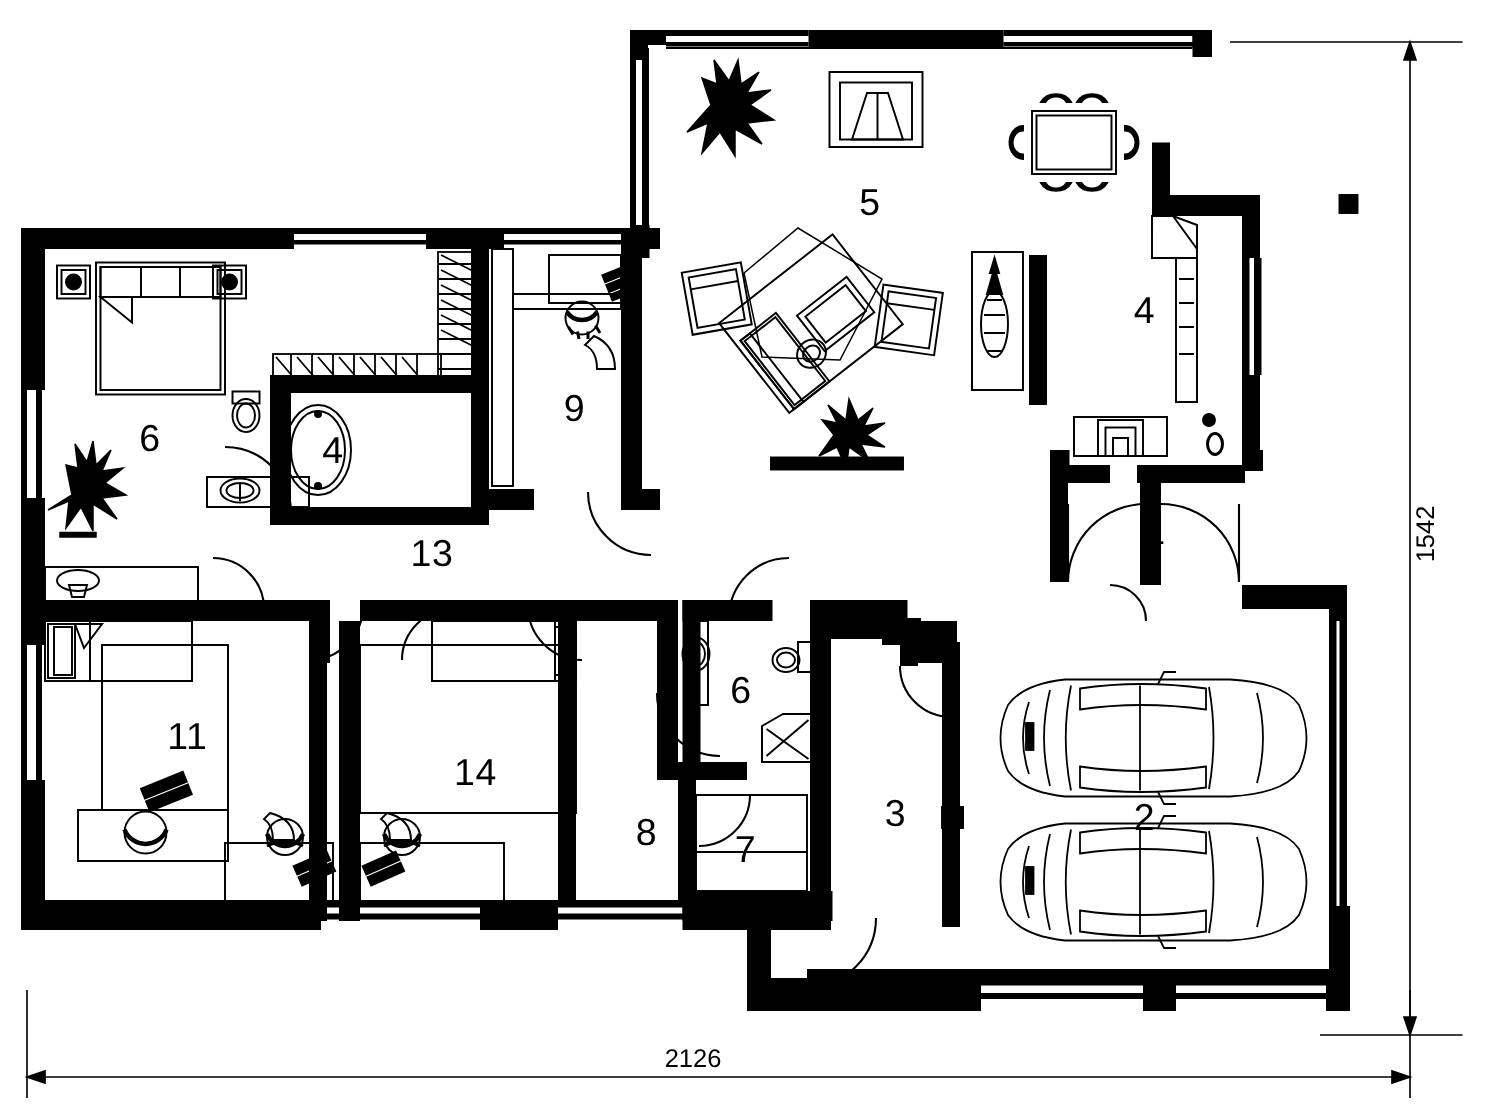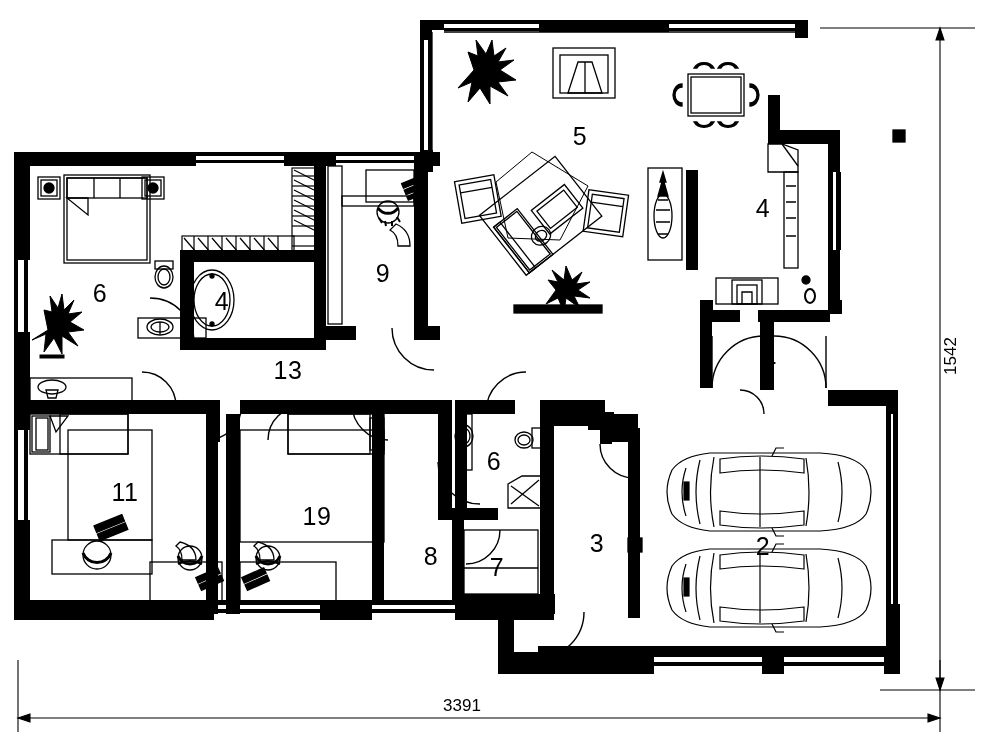--- a/index.html
+++ b/index.html
@@ -497,22 +497,22 @@
 
 <div class="roomnum" style="left:770px;top:355px">1</div>
 <div class="roomnum" style="left:763px;top:546px">2</div>
 <div class="roomnum" style="left:597px;top:543px">3</div>
 <div class="roomnum" style="left:763px;top:208px">4</div>
 <div class="roomnum" style="left:580px;top:136px">5</div>
 <div class="roomnum" style="left:494px;top:461px">6</div>
 <div class="roomnum" style="left:497px;top:567px">7</div>
 <div class="roomnum" style="left:431px;top:556px">8</div>
 <div class="roomnum" style="left:383px;top:273px">9</div>
-<div class="roomnum" style="left:317px;top:516px">19</div>
+<div class="roomnum" style="left:317px;top:516px">14</div>
 <div class="roomnum" style="left:125px;top:492px">11</div>
 <div class="roomnum" style="left:288px;top:370px">13</div>
 <div class="roomnum" style="left:100px;top:293px">6</div>
 <div class="roomnum" style="left:222px;top:301px">4</div>
 
-<div class="dimlabel" style="left:462px;top:706px">3391</div>
+<div class="dimlabel" style="left:462px;top:706px">2126</div>
 <div class="dimlabel vert" style="left:951px;top:356px">1542</div>
 
 </div>
 
 </body></html>

